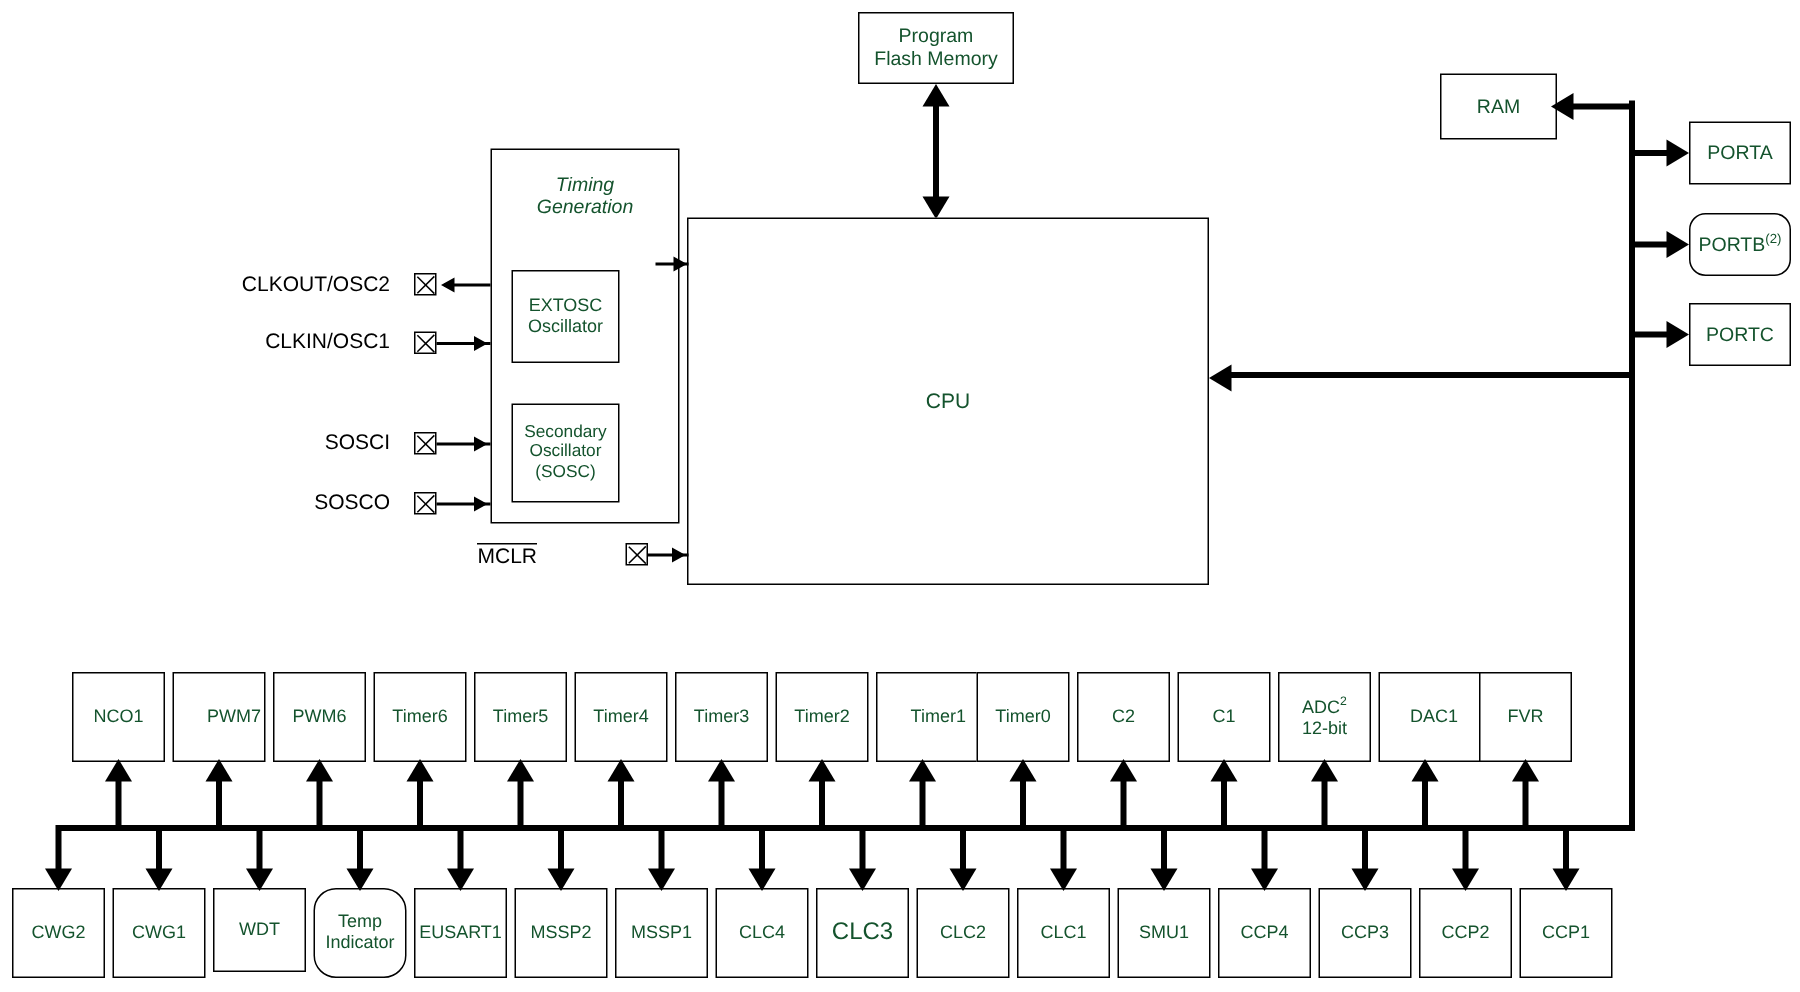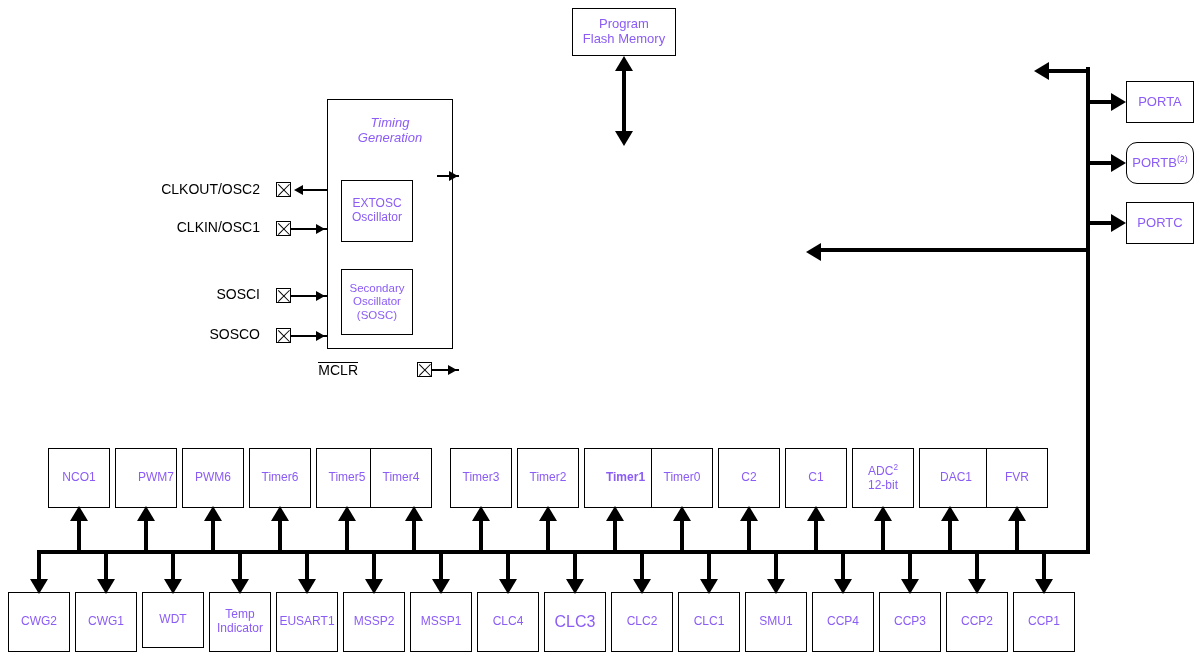--- a/index.html
+++ b/index.html
@@ -1,21 +1,21 @@
 <!DOCTYPE html>
 <html><head>
 <meta charset="utf-8">
 <style>
   html,body{margin:0;padding:0;background:#fff;}
   body{font-family:"Liberation Sans","DejaVu Sans",sans-serif;color:#000;}
   #diagram{position:relative;width:1200px;height:661px;background:#fff;overflow:hidden;}
 
   .box{position:absolute;box-sizing:border-box;border:1.6px solid #000;background:#fff;
        display:flex;align-items:center;justify-content:center;text-align:center;
-       font-size:13px;line-height:1.15;color:#8b5cf6;}
+       font-size:13px;line-height:1.15;color:#14532d;}
   .box.thin{border-width:1.3px;}
   .box .lbl{display:block;padding:0 2px;}
 
   .label{position:absolute;font-size:14px;color:#000;white-space:nowrap;}
   .label.right{text-align:right;}
 
   .overline{border-top:1.4px solid #000;padding-top:0px;display:inline-block;line-height:1.05;}
 
   
   .pin{position:absolute;width:15px;height:15px;box-sizing:border-box;border:1.5px solid #000;background:#fff;}
@@ -51,20 +51,23 @@
 <div id="diagram">
 
   <div class="box" style="left:572px;top:8px;width:104px;height:48px;">
     <span class="lbl">Program<br>Flash Memory</span>
   </div>
 
   <div class="v thick" style="left:622px;top:62px;height:78px;"></div>
   <div class="ar big up" style="left:615px;top:56px;"></div>
   <div class="ar big down" style="left:615px;top:131px;"></div>
 
+  <div class="box" style="left:458px;top:145px;width:348px;height:245px;font-size:14px;">
+    <span class="lbl">CPU</span>
+  </div>
 
   <div class="box thin" style="left:327px;top:99px;width:126px;height:250px;display:block;font-style:italic;">
     <div class="lbl" style="padding-top:16px;font-size:13px;">Timing<br>Generation</div>
   </div>
   <div class="box thin" style="left:341px;top:180px;width:72px;height:62px;font-size:12px;">
     <span class="lbl">EXTOSC<br>Oscillator</span>
   </div>
   <div class="box thin" style="left:341px;top:269px;width:72px;height:66px;font-size:11.5px;">
     <span class="lbl">Secondary<br>Oscillator<br>(SOSC)</span>
   </div>
@@ -92,20 +95,23 @@
   <div class="h thin" style="left:291px;top:335px;width:36px;"></div>
   <div class="ar sm right" style="left:316px;top:331px;"></div>
 
   <div class="label right" style="left:250px;top:362px;width:108px;">
     <span class="overline">MCLR</span>
   </div>
   <div class="pin" style="left:417px;top:362px;"></div>
   <div class="h thin" style="left:432px;top:369px;width:27px;"></div>
   <div class="ar sm right" style="left:448px;top:365px;"></div>
 
+  <div class="box" style="left:960px;top:49px;width:78px;height:44px;">
+    <span class="lbl">RAM</span>
+  </div>
   <div class="h thick" style="left:1047px;top:69px;width:43px;"></div>
   <div class="ar big left" style="left:1034px;top:62px;"></div>
 
   <div class="box" style="left:1126px;top:81px;width:68px;height:42px;">
     <span class="lbl">PORTA</span>
   </div>
   <div class="h thick" style="left:1090px;top:100px;width:24px;"></div>
   <div class="ar big right" style="left:1111px;top:93px;"></div>
 
   <div class="box" style="left:1126px;top:142px;width:68px;height:42px;border-radius:11px;">
@@ -148,36 +154,36 @@
       <div class="box" style="left: 249px; top: 448px; width: 62px; height: 60px; font-size: 12px;">
         <span class="lbl">Timer6</span>
       </div>
       <div class="v thick" style="left: 278px; top: 517px; height: 35px;"></div>
       <div class="ar big up" style="left: 271px; top: 506px;"></div>
       <div class="box" style="left: 316px; top: 448px; width: 62px; height: 60px; font-size: 12px;">
         <span class="lbl">Timer5</span>
       </div>
       <div class="v thick" style="left: 345px; top: 517px; height: 35px;"></div>
       <div class="ar big up" style="left: 338px; top: 506px;"></div>
-      <div class="box" style="left: 370px; top: 448px; width: 62px; height: 60px; font-size: 12px;">
+      <div class="box" style="left: 383px; top: 448px; width: 62px; height: 60px; font-size: 12px;">
         <span class="lbl">Timer4</span>
       </div>
       <div class="v thick" style="left: 412px; top: 517px; height: 35px;"></div>
       <div class="ar big up" style="left: 405px; top: 506px;"></div>
       <div class="box" style="left: 450px; top: 448px; width: 62px; height: 60px; font-size: 12px;">
         <span class="lbl">Timer3</span>
       </div>
       <div class="v thick" style="left: 479px; top: 517px; height: 35px;"></div>
       <div class="ar big up" style="left: 472px; top: 506px;"></div>
       <div class="box" style="left: 517px; top: 448px; width: 62px; height: 60px; font-size: 12px;">
         <span class="lbl">Timer2</span>
       </div>
       <div class="v thick" style="left: 546px; top: 517px; height: 35px;"></div>
       <div class="ar big up" style="left: 539px; top: 506px;"></div>
-      <div class="box" style="left: 584px; top: 448px; width: 83px; height: 60px; font-size: 12px; font-weight: bold;">
+      <div class="box" style="left: 584px; top: 448px; width: 83px; height: 60px; font-size: 12px;">
         <span class="lbl">Timer1</span>
       </div>
       <div class="v thick" style="left: 613px; top: 517px; height: 35px;"></div>
       <div class="ar big up" style="left: 606px; top: 506px;"></div>
       <div class="box" style="left: 651px; top: 448px; width: 62px; height: 60px; font-size: 12px;">
         <span class="lbl">Timer0</span>
       </div>
       <div class="v thick" style="left: 680px; top: 517px; height: 35px;"></div>
       <div class="ar big up" style="left: 673px; top: 506px;"></div>
       <div class="box" style="left: 718px; top: 448px; width: 62px; height: 60px; font-size: 12px;">
@@ -216,21 +222,21 @@
       <div class="box" style="left: 75px; top: 592px; width: 62px; height: 60px; font-size: 12px;">
         <span class="lbl">CWG1</span>
       </div>
       <div class="v thick" style="left: 104px; top: 550px; height: 33px;"></div>
       <div class="ar big down" style="left: 97px; top: 579px;"></div>
       <div class="box" style="left: 142px; top: 592px; width: 62px; height: 56px; font-size: 12px;">
         <span class="lbl">WDT</span>
       </div>
       <div class="v thick" style="left: 171px; top: 550px; height: 33px;"></div>
       <div class="ar big down" style="left: 164px; top: 579px;"></div>
-      <div class="box" style="left: 209px; top: 592px; width: 62px; height: 60px; font-size: 12px;">
+      <div class="box" style="left: 209px; top: 592px; width: 62px; height: 60px; font-size: 12px; border-radius: 15px;">
         <span class="lbl">Temp<br>Indicator</span>
       </div>
       <div class="v thick" style="left: 238px; top: 550px; height: 33px;"></div>
       <div class="ar big down" style="left: 231px; top: 579px;"></div>
       <div class="box" style="left: 276px; top: 592px; width: 62px; height: 60px; font-size: 12px;">
         <span class="lbl">EUSART1</span>
       </div>
       <div class="v thick" style="left: 305px; top: 550px; height: 33px;"></div>
       <div class="ar big down" style="left: 298px; top: 579px;"></div>
       <div class="box" style="left: 343px; top: 592px; width: 62px; height: 60px; font-size: 12px;">

